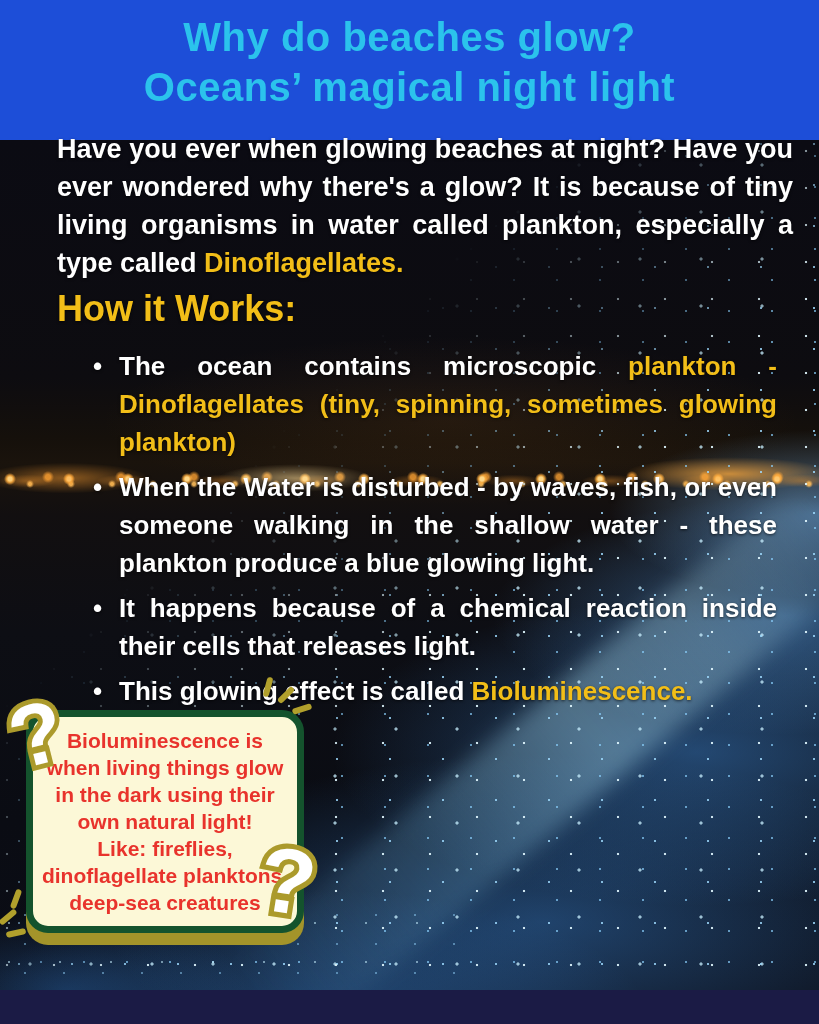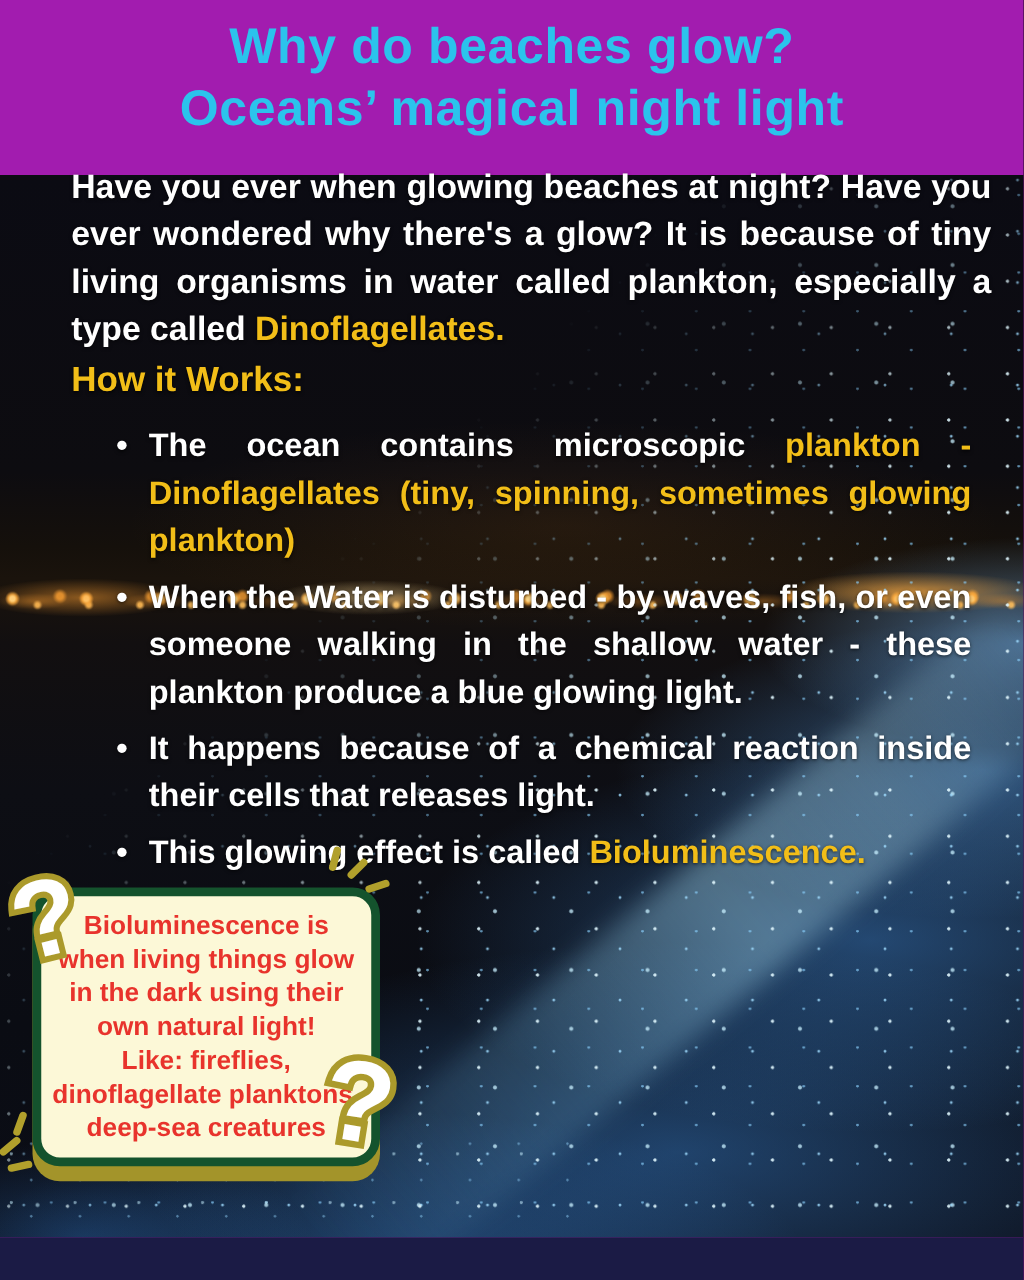--- a/index.html
+++ b/index.html
@@ -1,18 +1,18 @@
 <!DOCTYPE html>
 <html><head>
 <meta charset="utf-8">
 <style>
   html,body { margin:0; padding:0; background:#000; }
   .canvas {
     position:relative; width:819px; height:1024px; overflow:hidden;
-    background:#a21caf;
+    background:#1d4ed8;
     font-family:"Liberation Sans","DejaVu Sans",sans-serif;
   }
 
   
   .photo {
     position:absolute; left:0; top:140px; width:819px; height:850px;
     background:
       radial-gradient(ellipse 300px 120px at 100% 44%, rgba(120,190,255,.50), transparent 70%),
       radial-gradient(ellipse 420px 170px at 96% 56%, rgba(90,170,250,.45), transparent 70%),
       radial-gradient(ellipse 520px 220px at 85% 72%, rgba(70,155,245,.42), transparent 70%),
@@ -73,21 +73,21 @@
   }
 
   
   .content { position:absolute; top:130px; left:57px; width:736px; }
   .intro {
     margin:0; color:#ffffff; font-size:27px; line-height:38px; font-weight:700;
     text-align:justify; text-align-last:left; text-shadow:0 1px 3px rgba(0,0,0,.65);
   }
   .yellow { color:#f2be18; }
   .hiw {
-    margin:6px 0 17px; color:#f2be18; font-size:28px; font-weight:800;
+    margin:6px 0 17px; color:#f2be18; font-size:36px; font-weight:800;
     text-shadow:0 1px 3px rgba(0,0,0,.65);
   }
   .bullets {
     margin:16px; padding:0 0 0 46px; list-style:none;
     color:#fff; font-size:26px; line-height:38px; font-weight:700;
     text-shadow:0 1px 3px rgba(0,0,0,.65);
   }
   .bullets li { position:relative; margin-bottom:7px; text-align:justify; text-align-last:left; }
   .bullets li::before { content:"\2022"; position:absolute; left:-26px; }
 

